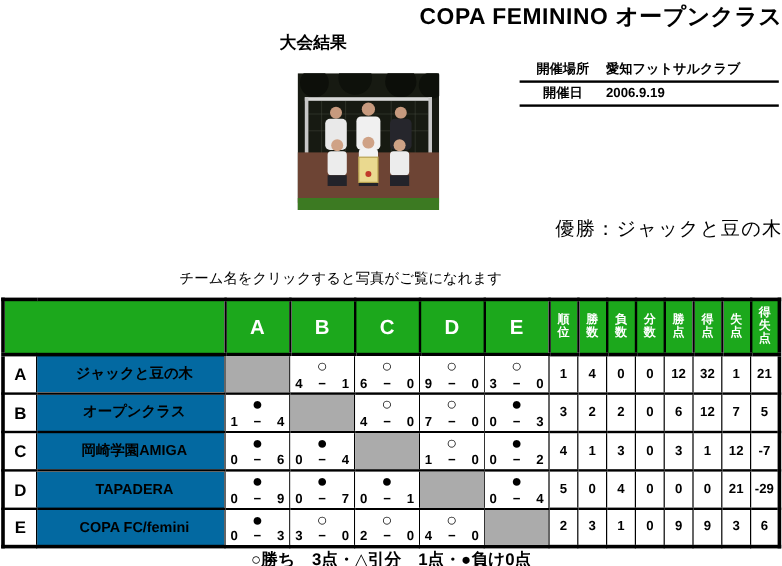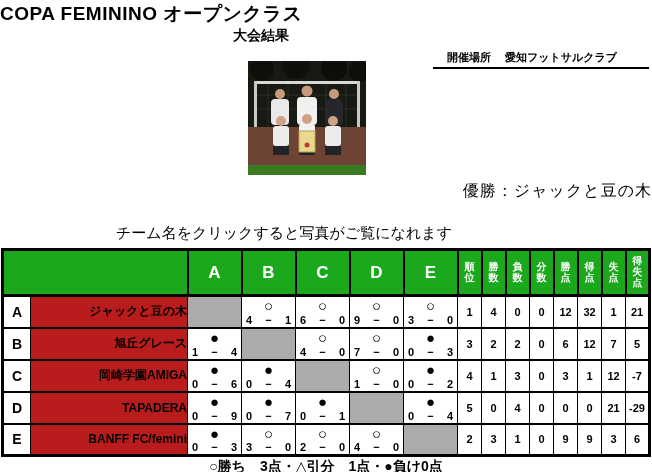--- a/index.html
+++ b/index.html
@@ -1,52 +1,52 @@
 <!DOCTYPE html>
 <html><head>
 <meta charset="utf-8">
 <style>
   html,body{margin:0;padding:0;background:#fff;}
   body{width:652px;height:472px;overflow:hidden;
        font-family:"Liberation Sans","DejaVu Sans",sans-serif;color:#000;}
   #stage{position:relative;width:652px;height:472px;background:#fff;}
 
-  .page-title{position:absolute;top:1px;left:0;width:652px;text-align:left;
+  .page-title{position:absolute;top:1px;left:0;width:652px;text-align:right;
               font-size:19px;font-weight:bold;letter-spacing:.5px;}
   .page-subtitle{position:absolute;top:27px;left:0;width:522px;text-align:center;
               font-size:14px;font-weight:bold;}
 
   .event-info{position:absolute;top:49px;right:3px;width:216px;border-collapse:collapse;}
   .event-info td{border-bottom:2px solid #000;font-size:11px;font-weight:bold;
                  padding:1px 0 2px 0;white-space:nowrap;}
   .event-info .lbl{width:72px;text-align:center;}
   .event-info .val{text-align:left;}
 
   .photo{position:absolute;left:248px;top:61px;width:118px;height:114px;display:block;}
 
   .winner-caption{position:absolute;top:181px;left:0;width:652px;text-align:right;
                   font-size:16px;font-weight:normal;letter-spacing:1px;}
-  .note{position:absolute;top:224px;left:0;width:568px;text-align:center;font-size:15px;}
+  .note{position:absolute;top:224px;left:0;width:568px;text-align:center;font-size:12px;}
 
   table.results{position:absolute;top:248px;left:1px;border-collapse:collapse;
                 table-layout:fixed;border:3px solid #000;}
   .results th,.results td{border:1px solid #000;padding:0;overflow:hidden;}
   .results thead th{background:#1CA81C;color:#fff;border-width:2px 2px 3px 2px;}
   .results thead tr{height:46px;}
   .results tbody tr{height:32px;}
   .results tbody td{border-top-width:2px;}
   col.c-letter{width:28px;} col.c-name{width:157px;}
   col.c-match{width:54px;}  col.c-stat{width:24px;}
   .match-letter-h{font-size:17px;font-weight:bold;text-align:center;}
   .stat-h{text-align:center;vertical-align:middle;}
   .stat-h span{display:inline-block;width:11px;font-size:10px;line-height:11px;
                font-weight:bold;word-break:break-all;text-align:center;}
   td.letter{font-size:14px;font-weight:bold;text-align:center;background:#fff;}
-  td.name{font-size:12px;font-weight:bold;text-align:right;padding-left:6px;
-          background:#b91c1c;cursor:pointer;white-space:nowrap;}
+  td.name{font-size:12px;font-weight:bold;text-align:center;padding-left:6px;
+          background:#0369a1;cursor:pointer;white-space:nowrap;}
   td.mc{position:relative;background:#fff;vertical-align:top;}
   td.mc.self{background:#ABABAB;}
   .mk{display:block;text-align:center;font-size:15px;line-height:15px;margin-top:1px;
       font-weight:bold;}
   .sc{position:absolute;left:0;right:0;bottom:1px;display:flex;
       justify-content:space-between;padding:0 4px;font-size:11px;font-weight:bold;
       line-height:11px;}
   td.st{font-size:11px;font-weight:bold;text-align:center;background:#fff;}
 
   .legend{position:absolute;top:458px;left:0;width:652px;text-align:center;
@@ -58,20 +58,24 @@
 <div id="stage">
 
   <div class="page-title">COPA FEMININO オープンクラス</div>
   <div class="page-subtitle">大会結果</div>
 
   <table class="event-info">
     <tbody>
         <tr>
       <td class="lbl">開催場所</td>
       <td class="val">愛知フットサルクラブ</td>
+    </tr>
+    <tr>
+      <td class="lbl">開催日</td>
+      <td class="val">2006.9.19</td>
     </tr>
   </tbody>
     </table>
 
   <svg class="photo" viewBox="0 0 118 114" xmlns="http://www.w3.org/2000/svg">
     <rect x="0" y="0" width="118" height="114" fill="#171a12"></rect>
     <circle cx="14" cy="8" r="12" fill="#0d0f0a"></circle>
       <circle cx="48" cy="4" r="14" fill="#0e110b"></circle>
     <circle cx="86" cy="7" r="13" fill="#0c0e09"></circle>
       <circle cx="112" cy="10" r="11" fill="#0d100a"></circle>
@@ -187,21 +191,21 @@
         <td class="st">4</td>
         <td class="st">0</td>
         <td class="st">0</td>
         <td class="st">12</td>
         <td class="st">32</td>
         <td class="st">1</td>
         <td class="st">21</td>
       </tr>
       <tr>
         <td class="letter">B</td>
-        <td class="name">旭丘グレース</td>
+        <td class="name">オープンクラス</td>
         <td class="mc">
             <span class="mk">●</span>
             <span class="sc">
               <span>1</span>
               <span>−</span>
               <span>4</span>
             </span>
           </td>
         <td class="mc self"></td>
         <td class="mc">
@@ -322,21 +326,21 @@
         <td class="st">0</td>
         <td class="st">4</td>
         <td class="st">0</td>
         <td class="st">0</td>
         <td class="st">0</td>
         <td class="st">21</td>
         <td class="st">-29</td>
       </tr>
       <tr>
         <td class="letter">E</td>
-        <td class="name">BANFF FC/femini</td>
+        <td class="name">COPA FC/femini</td>
         <td class="mc">
             <span class="mk">●</span>
             <span class="sc">
               <span>0</span>
               <span>−</span>
               <span>3</span>
             </span>
           </td>
         <td class="mc">
             <span class="mk">○</span>

